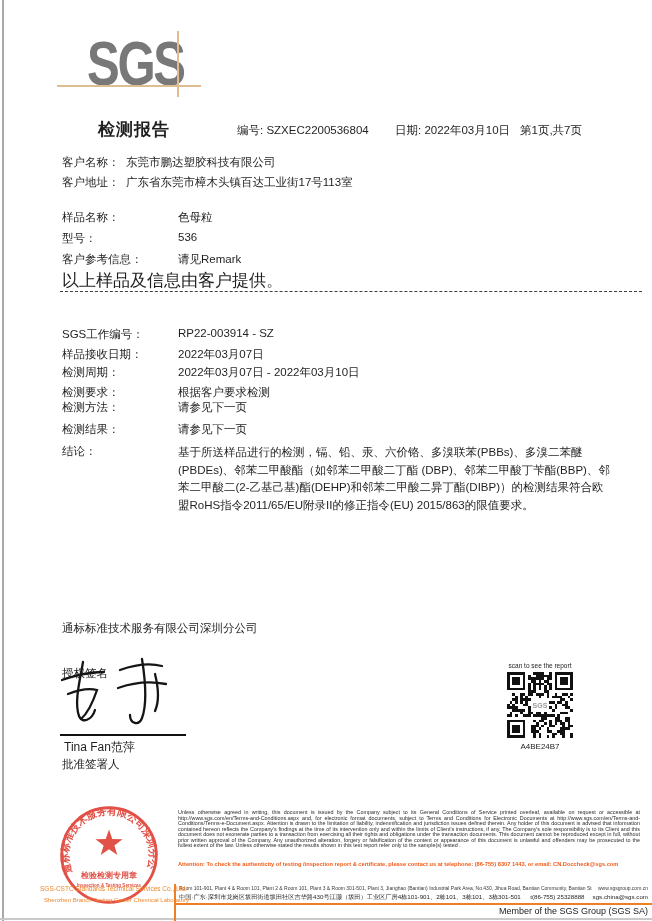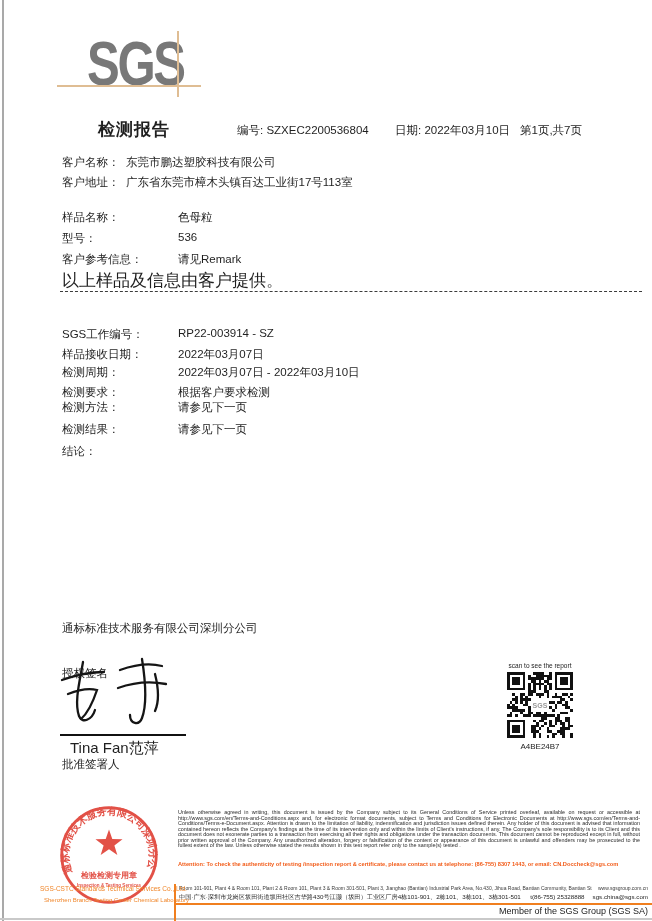--- a/index.html
+++ b/index.html
@@ -27,21 +27,21 @@
   .dashline{position:absolute;left:60px;top:291px;width:582px;border-top:1.5px dashed #3c3c3c;}
 
   .conclusion{position:absolute;left:178px;top:444px;width:436px;font-size:11.5px;line-height:17.5px;}
   .conc-lbl{position:absolute;left:62px;top:444px;font-size:11.5px;}
 
   
   .sig-company{position:absolute;left:62px;top:621px;font-size:11.5px;}
   .sig-auth{position:absolute;left:62px;top:666px;font-size:11.5px;}
   .sig-svg{position:absolute;left:56px;top:654px;}
   .sig-line{position:absolute;left:60px;top:734px;width:126px;height:1.5px;background:#111;}
-  .sig-name{position:absolute;left:70px;top:739px;font-size:15px;}
+  .sig-name{position:absolute;left:64px;top:739px;font-size:12px;}
   .sig-role{position:absolute;left:62px;top:757px;font-size:11.5px;}
 
   
   .qr-caption{position:absolute;left:500px;top:662px;width:80px;text-align:center;font-size:6.5px;color:#222;}
   .qr-box{position:absolute;left:507px;top:672px;width:66px;height:66px;}
   .qr-code-label{position:absolute;left:500px;top:742px;width:80px;text-align:center;font-size:8px;color:#222;}
 
   
   .stamp{position:absolute;left:57px;top:803px;opacity:.92;}
 
@@ -124,20 +124,21 @@
   <div class="trow" style="top:400px">
     <span class="lbl">检测方法：</span>
     <span class="val v116">请参见下一页</span>
   </div>
   <div class="trow" style="top:422px">
     <span class="lbl">检测结果：</span>
     <span class="val v116">请参见下一页</span>
   </div>
 
   <div class="conc-lbl">结论：</div>
+  <div class="conclusion">基于所送样品进行的检测，镉、铅、汞、六价铬、多溴联苯(PBBs)、多溴二苯醚(PBDEs)、邻苯二甲酸酯（如邻苯二甲酸二丁酯 (DBP)、邻苯二甲酸丁苄酯(BBP)、邻苯二甲酸二(2-乙基己基)酯(DEHP)和邻苯二甲酸二异丁酯(DIBP)）的检测结果符合欧盟RoHS指令2011/65/EU附录II的修正指令(EU) 2015/863的限值要求。</div>
 
   <div class="sig-company">通标标准技术服务有限公司深圳分公司</div>
   <div class="sig-auth">授权签名</div>
   <svg class="sig-svg" width="134" height="80" viewBox="0 0 134 80">
     <g fill="none" stroke="#151515" stroke-width="2.3" stroke-linecap="round">
       <path d="M6,26 C20,21 36,18 48,18"></path>
       <path d="M27,8 C24,26 18,48 23,62 C26,70 36,66 39,56"></path>
       <path d="M12,40 C22,36 33,34 41,36 C37,48 33,58 25,65"></path>
       <path d="M64,16 C78,11 94,9 106,12"></path>
       <path d="M86,5 C89,24 92,48 86,64 C83,72 74,70 74,61"></path>

